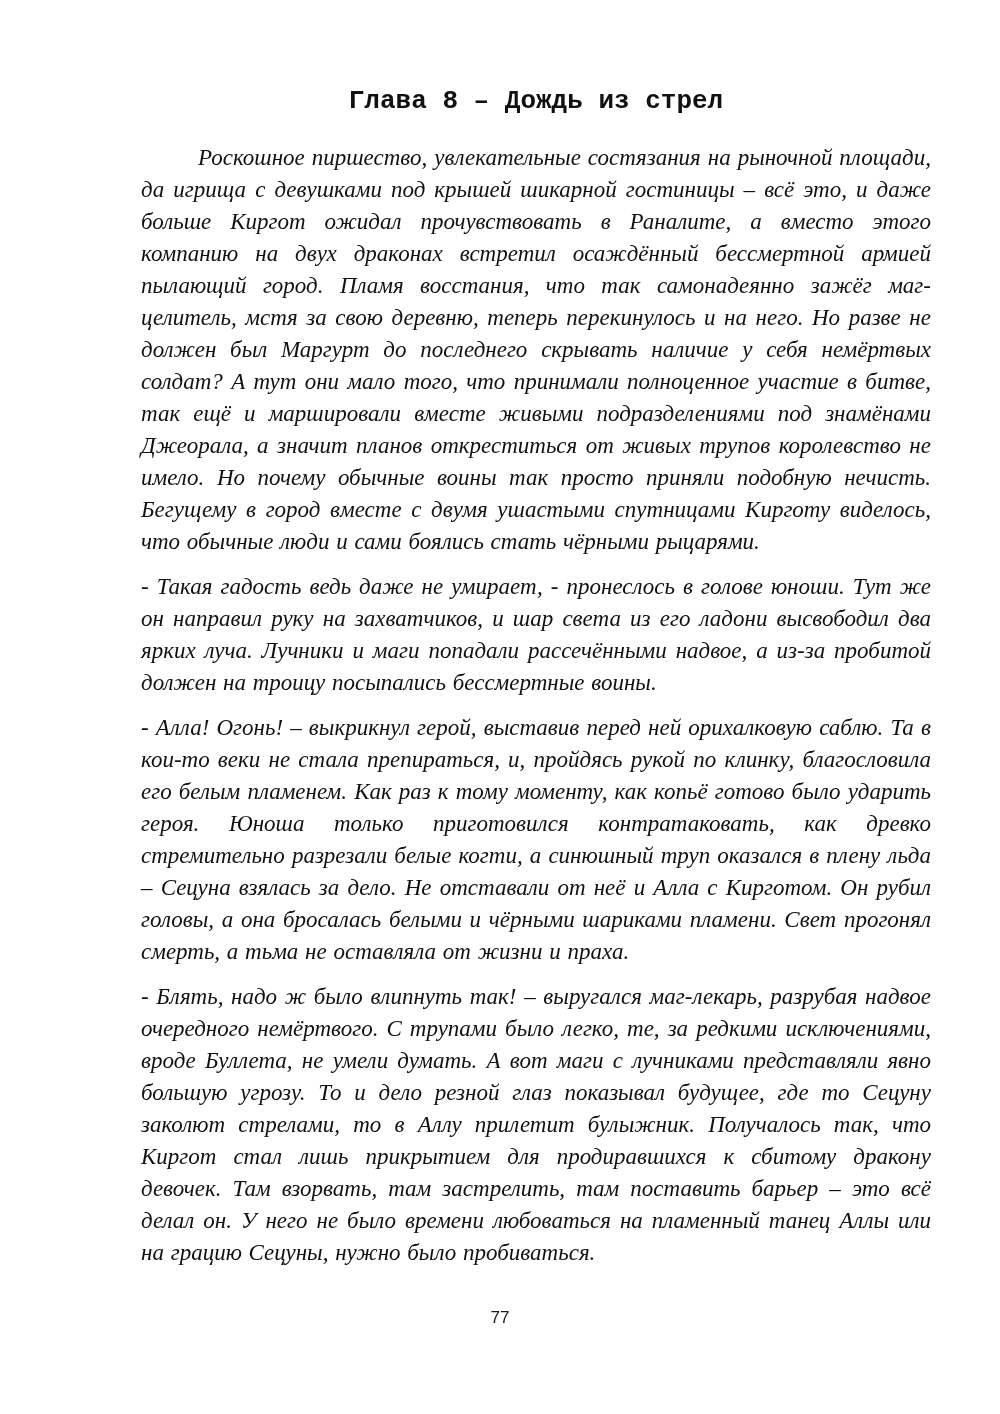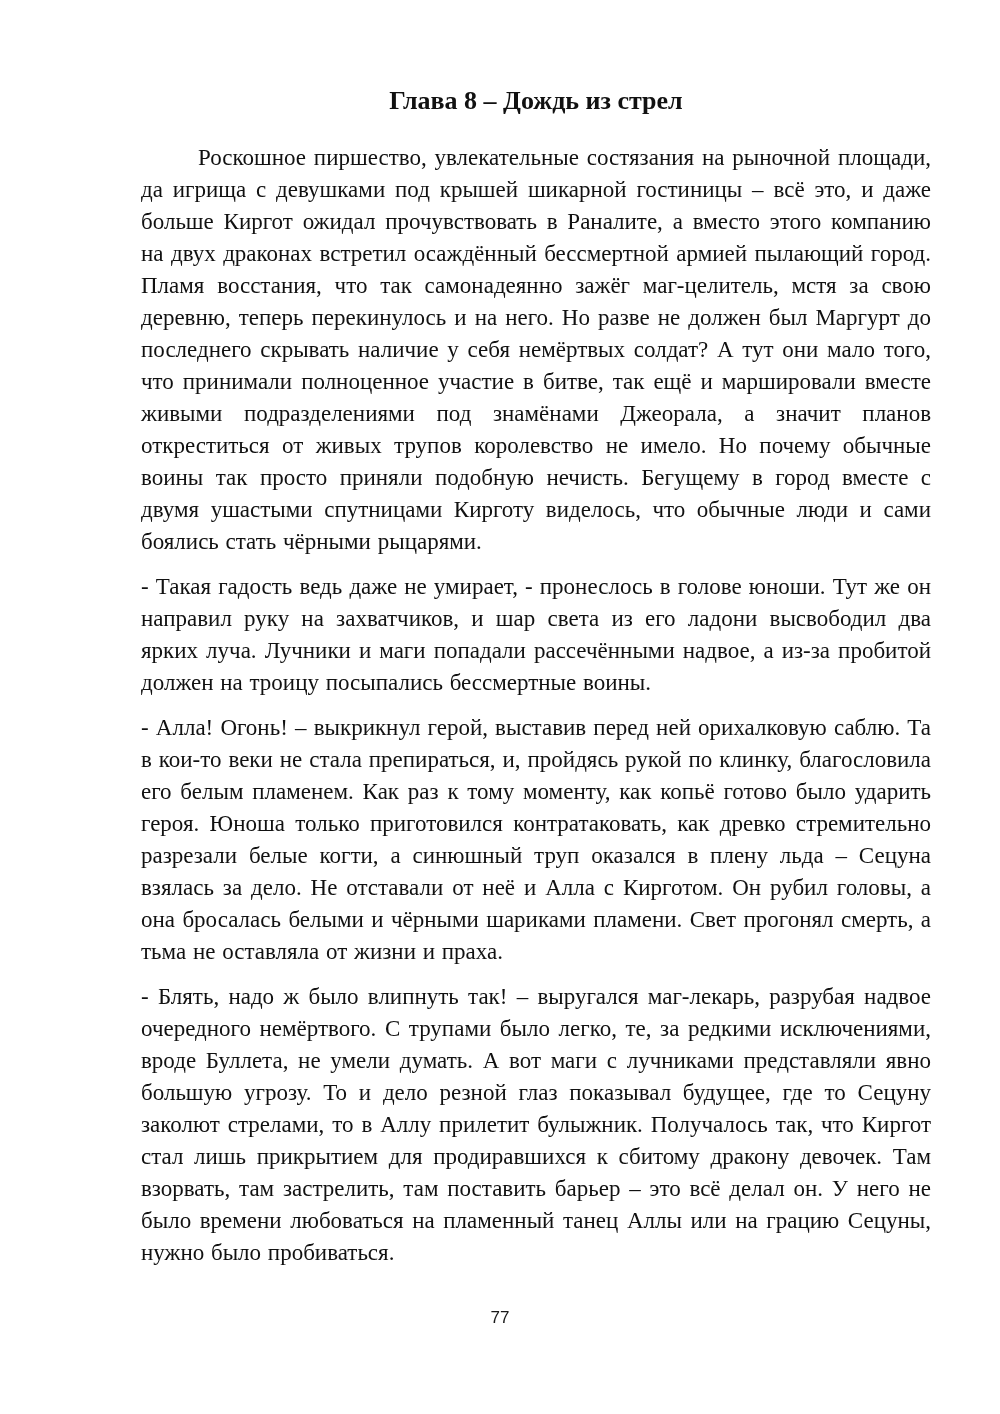--- a/index.html
+++ b/index.html
@@ -21,27 +21,29 @@
     left: 141px;
     top: 84px;
     width: 790px;
   }
   .chapter-title {
     font-size: 26px;
     line-height: 34px;
     font-weight: bold;
     text-align: center;
     margin: 0 0 24px 0;
+    font-family: Liberation Mono, monospace;
   }
   .para {
     font-size: 23px;
     line-height: 32px;
     text-align: justify;
     margin: 2px 0 13px 0;
     word-spacing: 1px;
+    font-style: italic;
   }
   .para.indented {
     text-indent: 57px;
   }
   .page-number {
     position: absolute;
     left: 0;
     right: 0;
     top: 1308px;
     text-align: center;

